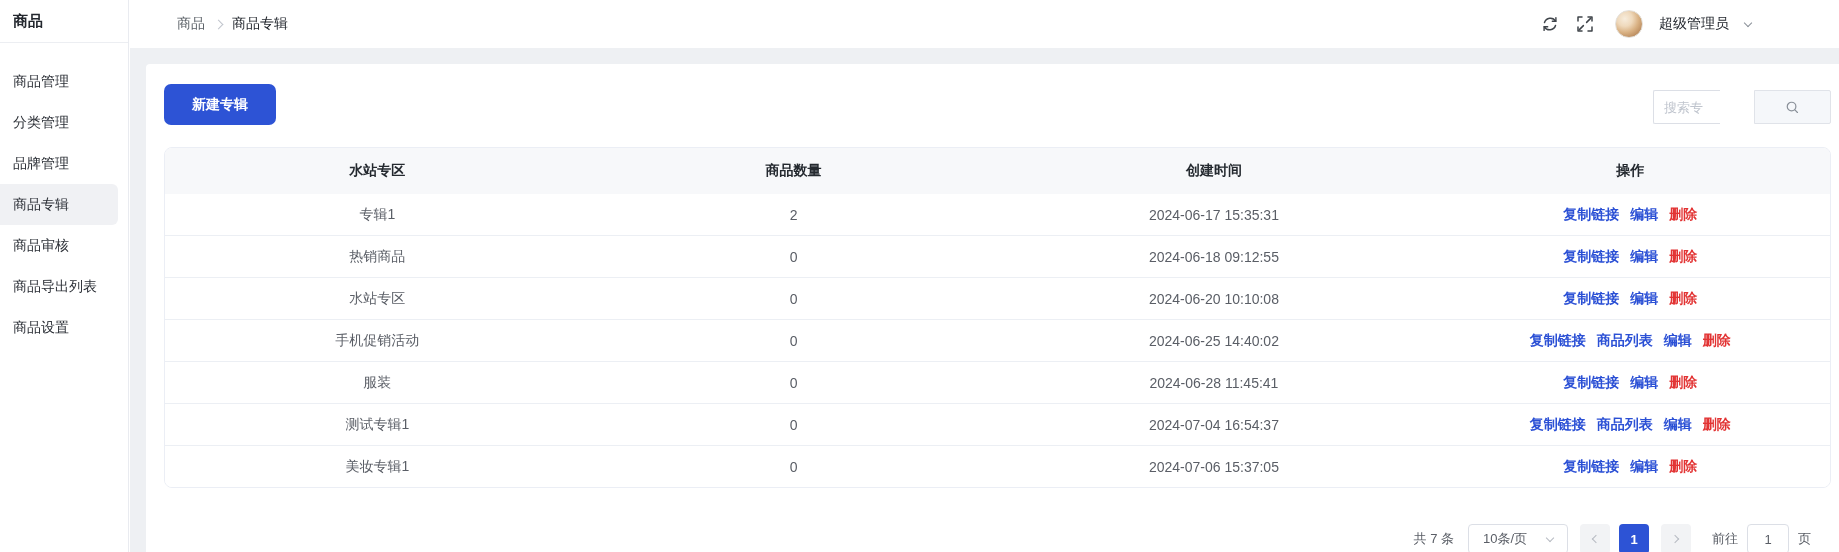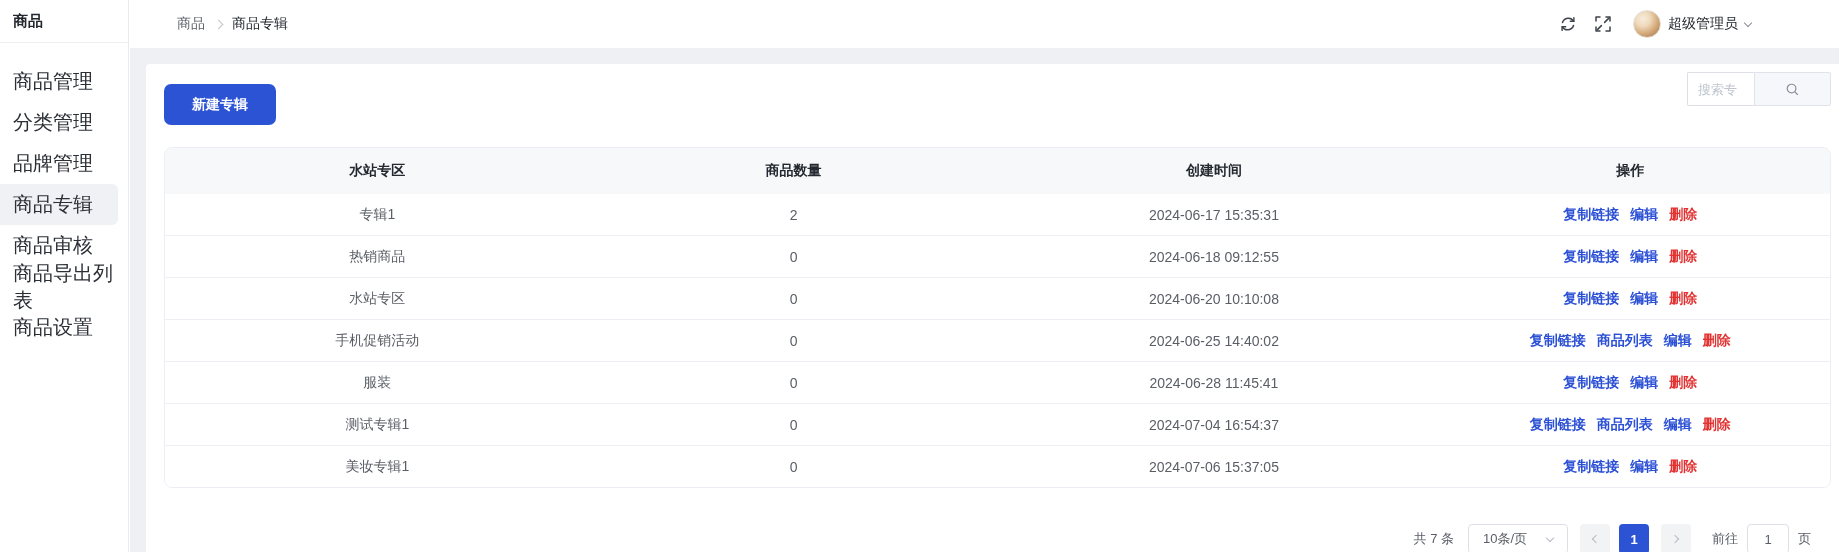--- a/index.html
+++ b/index.html
@@ -7,54 +7,54 @@
     font-family:"Liberation Sans","DejaVu Sans",sans-serif; background:#fff; }
   .app { position:relative; width:1839px; height:552px; }
 
   
   .sidebar { position:absolute; left:0; top:0; width:129px; height:552px;
     background:#fff; border-right:1px solid #e9ebf0; z-index:5; }
   .sidebar-header { height:43px; display:flex; align-items:center; padding-left:13px;
     border-bottom:1px solid #eceef2; font-size:15px; font-weight:bold; color:#23272e; }
   .side-menu { padding-top:18px; }
   .side-item { height:41px; display:flex; align-items:center; padding-left:13px;
-    font-size:20px; color:#2b2f36; cursor:pointer; }
+    font-size:14px; color:#2b2f36; cursor:pointer; }
   .side-item.active { background:#f0f1f4; border-radius:0 6px 6px 0; margin-right:10px; }
 
   
   .topbar { position:absolute; left:130px; top:0; width:1709px; height:48px;
     background:#fff; display:flex; align-items:center; justify-content:space-between; }
   .breadcrumb { display:flex; align-items:center; gap:10px; padding-left:47px;
     font-size:14px; }
   .crumb-first { color:#5c6268; }
   .crumb-last { color:#23272e; }
   .chev { display:inline-block; width:7px; height:7px;
     border-right:1.5px solid #c0c4cc; border-bottom:1.5px solid #c0c4cc; }
   .chev.right { transform:rotate(-45deg); margin-top:1px; }
   .chev.down  { transform:rotate(45deg); margin-top:-3px; }
   .topbar-right { display:flex; align-items:center; gap:17px; padding-right:88px; }
   .tb-icon { width:18px; height:18px; color:#3f444a; cursor:pointer; display:flex; }
   .avatar { width:28px; height:28px; border-radius:50%; margin-left:4px; cursor:pointer;
     background:radial-gradient(circle at 34% 30%, #f7ecdc 0%, #efd9bc 30%, #d9b183 55%, #b98a5d 80%, #8f6742 100%);
     border:1px solid #e4e0da; }
-  .user-wrap { display:flex; align-items:center; gap:7px; cursor:pointer; }
+  .user-wrap { display:flex; align-items:center; gap:16px; cursor:pointer; }
   .user-name { font-size:14px; color:#23272e; }
   .user-wrap .chev { border-color:#8a9099; width:6px; height:6px; }
 
   
   .content { position:absolute; left:130px; top:48px; width:1709px; height:504px;
     background:#eef0f3; }
   .card { position:absolute; left:16px; top:16px; right:0; bottom:0;
     background:#fff; border-radius:4px 0 0 0; padding:20px 8px 0 18px; }
 
   .toolbar-row { height:41px; }
   .create-btn { height:41px; padding:0 28px; background:#2d53d5; color:#fff;
     font-size:14px; font-weight:bold; border:none; border-radius:7px; cursor:pointer;
     font-family:inherit; }
-  .search-box { position:absolute; top:8px; right:8px; display:flex; height:19px; }
+  .search-box { position:absolute; top:26px; right:8px; display:flex; height:19px;gap:34px; }
   .search-input { width:67px; height:34px; border:1px solid #dcdfe6; border-right:none;
     border-radius:2px 0 0 2px; padding:0 10px; font-size:13px; color:#333;
     font-family:inherit; outline:none; }
   .search-input::placeholder { color:#bfc4cd; }
   .search-btn { width:77px; height:34px; background:#f5f7fa; border:1px solid #e0e3e9;
     display:flex; align-items:center; justify-content:center; cursor:pointer;
     border-radius:0 2px 2px 0; color:#8a9099; }
 
   
   .table { margin-top:22px; border:1px solid #ebeef5; border-radius:8px; overflow:hidden; }

